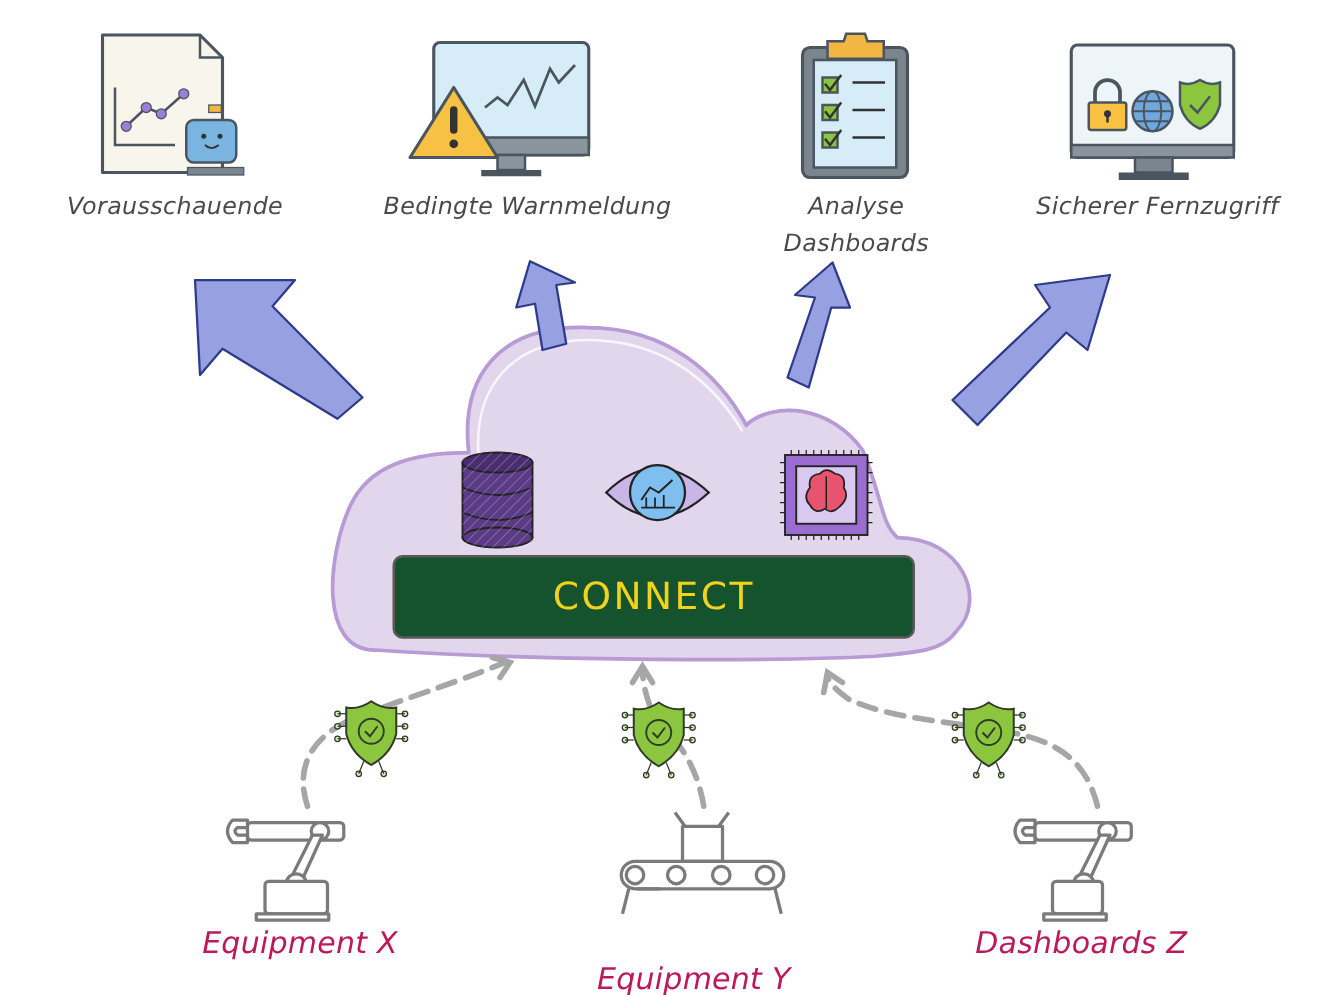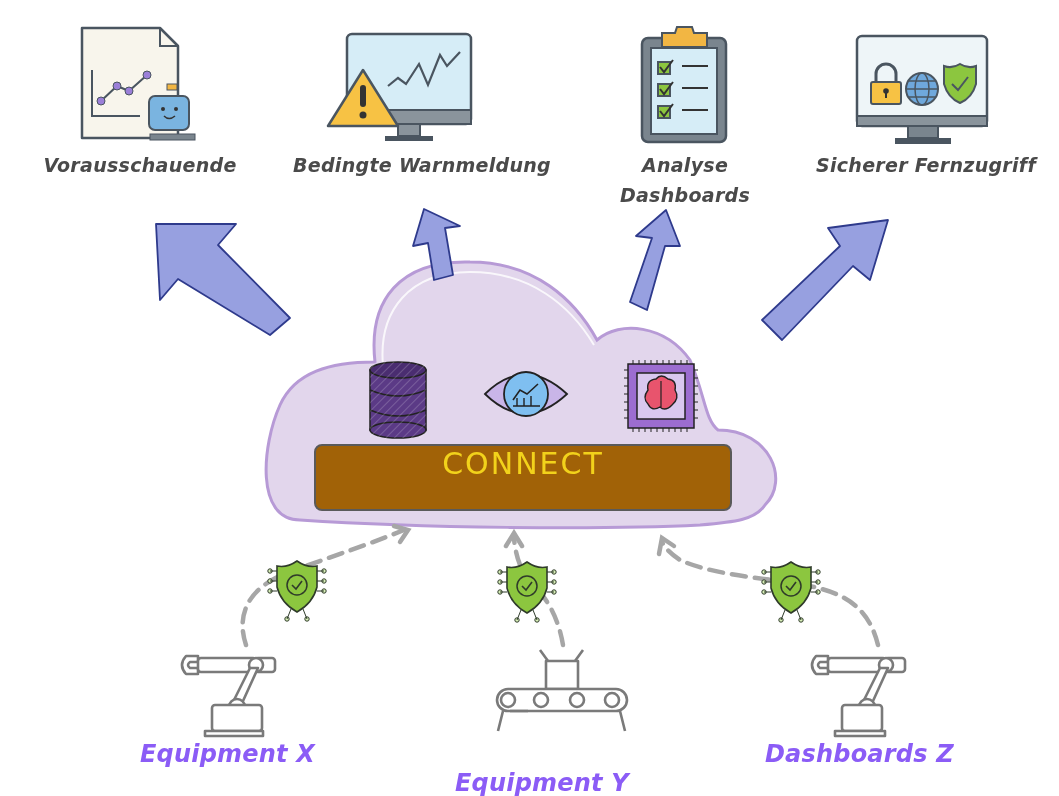--- a/index.html
+++ b/index.html
@@ -1,20 +1,20 @@
 <!DOCTYPE html>
 <html><head>
 <meta charset="utf-8">
 <style>
   html, body { margin:0; padding:0; background:#ffffff; }
   body { width:1059px; height:796px; position:relative; overflow:hidden; font-family:"DejaVu Sans", sans-serif; }
   svg#art { position:absolute; left:0; top:0; }
-  .lbl { position:absolute; color:#4a4a4a; font-family:"DejaVu Sans", sans-serif; font-size:19px; font-weight:700; text-align:center; line-height:30px; letter-spacing:0.3px; font-style:italic; }
-  .eq { position:absolute; color:#8b5cf6; font-family:"DejaVu Sans", sans-serif; font-size:24px; font-weight:700; font-style:italic; letter-spacing:0.2px; }
-  .connect { position:absolute; left:314px; top:444px; width:418px; height:67px; background:#a16207; border-radius:8px; border:2px solid #5a5a5a; box-sizing:border-box; display:flex; justify-content:center; }
+  .lbl { position:absolute; color:#4a4a4a; font-family:"DejaVu Sans", sans-serif; font-size:19px; font-weight:400; text-align:center; line-height:30px; letter-spacing:0.3px; font-style:italic; }
+  .eq { position:absolute; color:#be185d; font-family:"DejaVu Sans", sans-serif; font-size:24px; font-weight:400; text-align:center; font-style:italic; letter-spacing:0.2px; }
+  .connect { position:absolute; left:314px; top:444px; width:418px; height:67px; background:#14532d; border-radius:8px; border:2px solid #5a5a5a; box-sizing:border-box; display:flex; align-items:center; justify-content:center; }
   .connect span { color:#f2d21b; font-family:"DejaVu Sans", sans-serif; font-size:30px; letter-spacing:2px; font-weight:400; }
 </style>
 </head>
 <body>
 
 <svg id="art" width="1059" height="796" viewBox="0 0 1059 796">
   <defs>
     <pattern id="hatch" width="6" height="6" patternUnits="userSpaceOnUse" patternTransform="rotate(45)">
       <line x1="0" y1="0" x2="0" y2="6" stroke="#ffffff" stroke-opacity="0.25" stroke-width="1.5"></line>
     </pattern>

